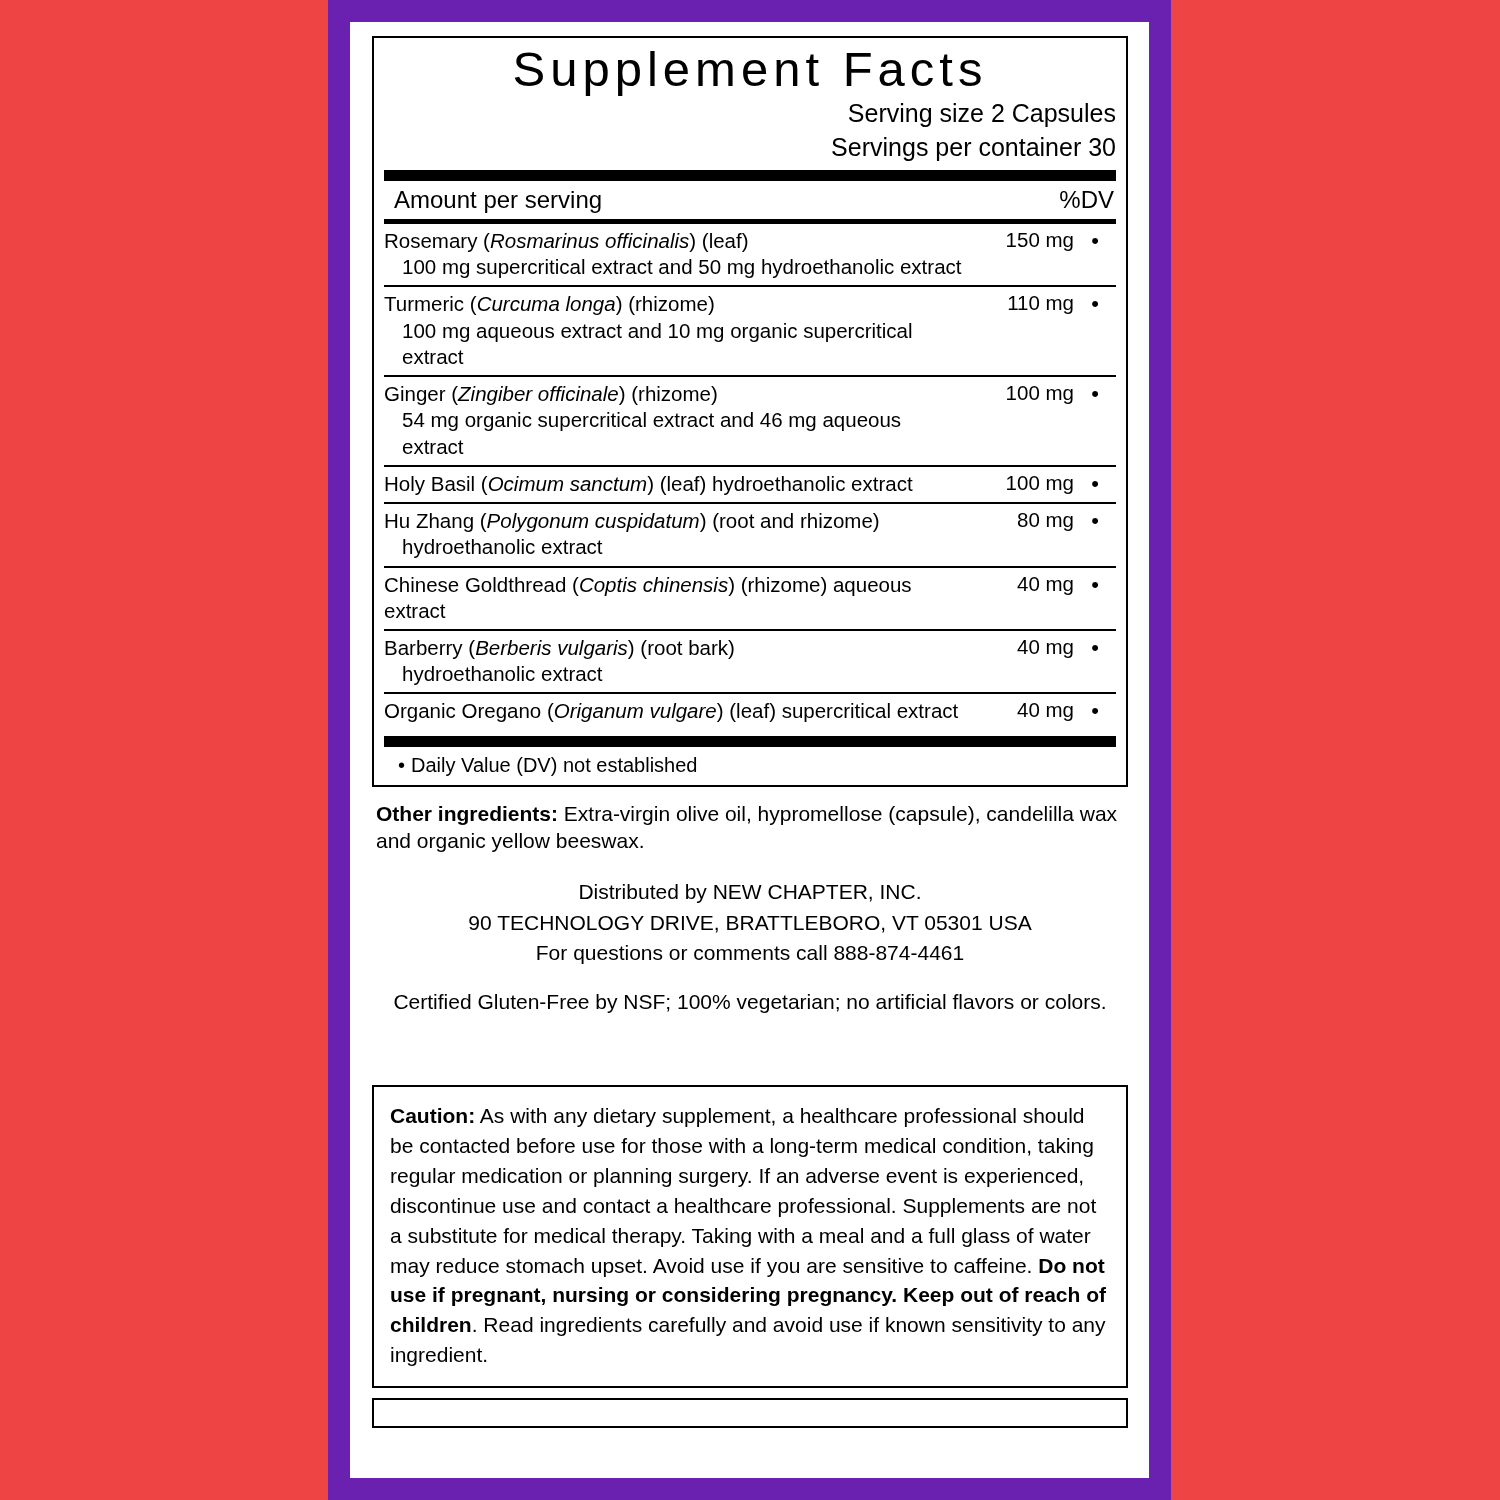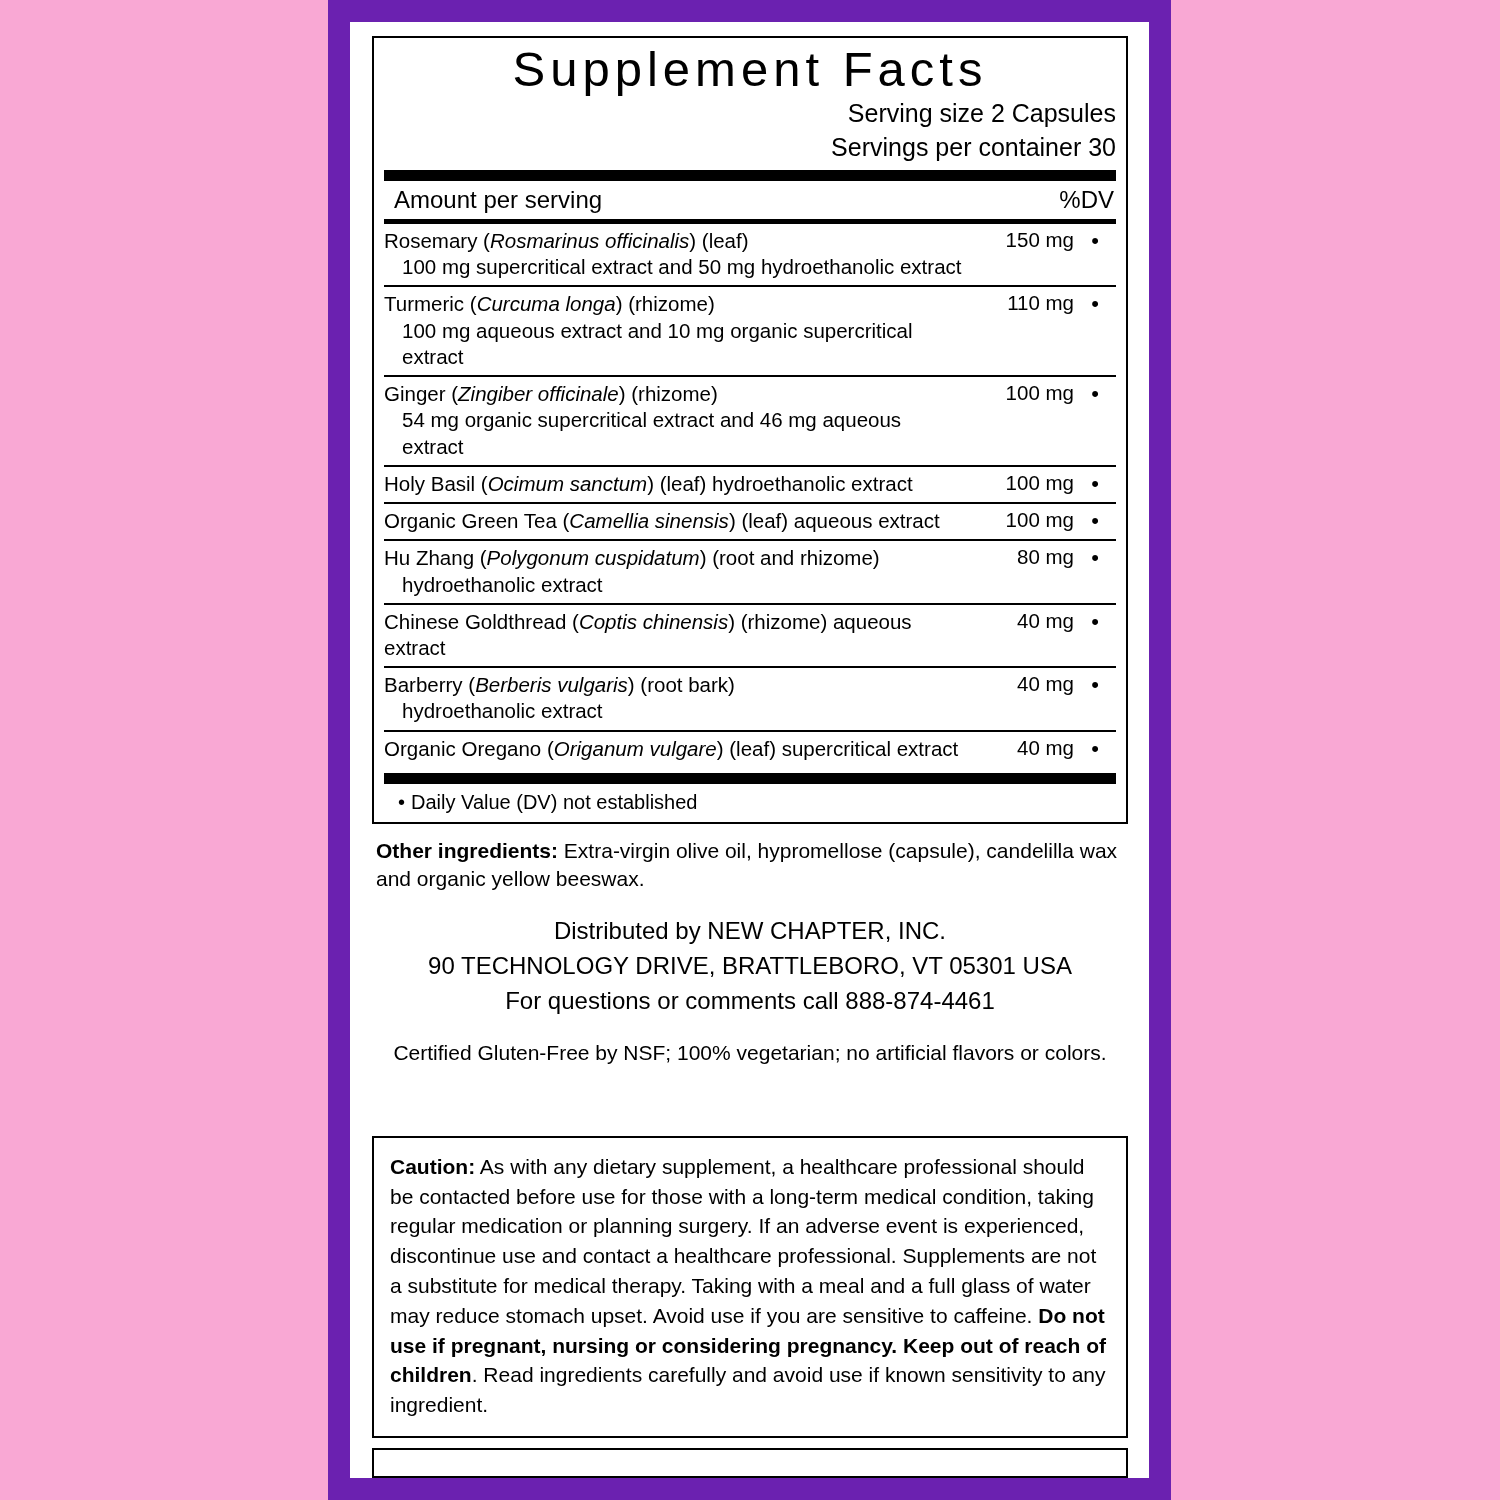--- a/index.html
+++ b/index.html
@@ -10,21 +10,21 @@
   body {
     width: 1500px;
     height: 1500px;
     font-family: "Liberation Sans", sans-serif;
     color: #000000;
   }
   .page {
     position: relative;
     width: 1500px;
     height: 1500px;
-    background: #f9a8d4;
+    background: #ef4444;
     box-sizing: border-box;
   }
   
   .purple-frame {
     position: absolute;
     left: 328px;
     top: 0px;
     width: 843px;
     height: 1500px;
     background: #6b21b0;
@@ -125,21 +125,21 @@
   
   .other {
     font-size: 21px;
     line-height: 1.32;
     margin-top: 13px;
     padding: 0 4px;
   }
   .other b { font-weight: bold; }
   .dist {
     text-align: center;
-    font-size: 24px;
+    font-size: 21px;
     line-height: 1.45;
     margin-top: 22px;
   }
   .certified {
     text-align: center;
     font-size: 21px;
     margin-top: 22px;
   }
   .caution-box {
     border: 2px solid #000;
@@ -213,27 +213,20 @@
           </tr>
           <tr>
             <td class="name">
               <span>Holy Basil (</span><i>Ocimum sanctum</i><span>) (leaf) hydroethanolic extract</span>
             </td>
             <td class="amt">100 mg</td>
             <td class="dv">•</td>
           </tr>
           <tr>
             <td class="name">
-              <span>Organic Green Tea (</span><i>Camellia sinensis</i><span>) (leaf) aqueous extract</span>
-            </td>
-            <td class="amt">100 mg</td>
-            <td class="dv">•</td>
-          </tr>
-          <tr>
-            <td class="name">
               <span>Hu Zhang (</span><i>Polygonum cuspidatum</i><span>) (root and rhizome)</span>
               <span class="sub">hydroethanolic extract</span>
             </td>
             <td class="amt">80 mg</td>
             <td class="dv">•</td>
           </tr>
           <tr>
             <td class="name">
               <span>Chinese Goldthread (</span><i>Coptis chinensis</i><span>) (rhizome) aqueous extract</span>
             </td>

